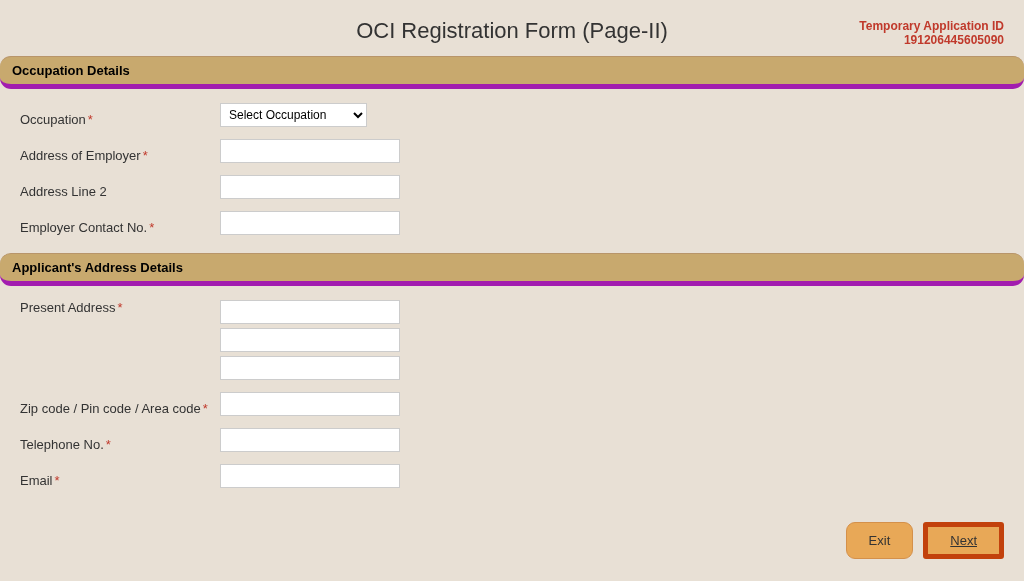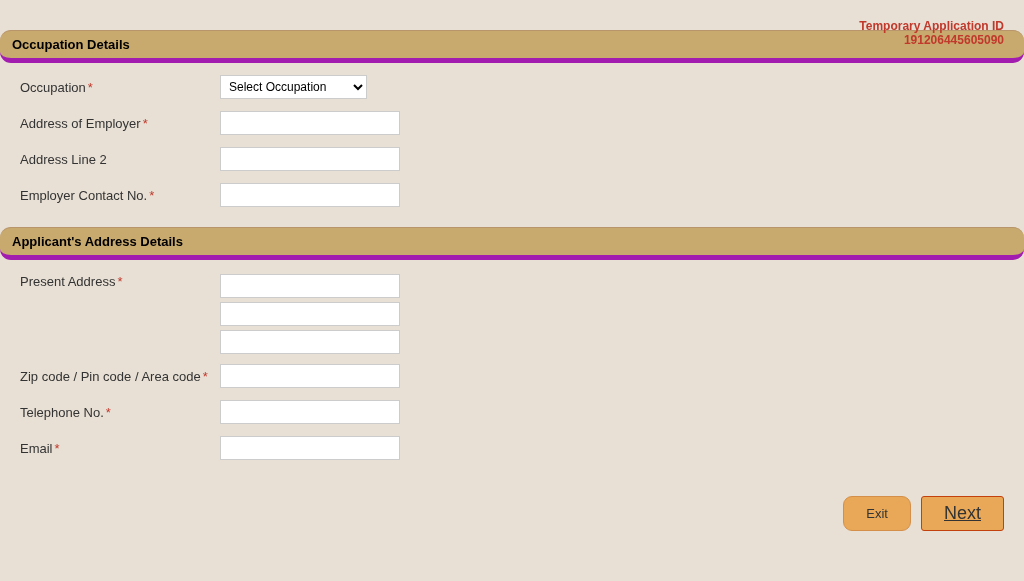--- a/index.html
+++ b/index.html
@@ -67,21 +67,21 @@
       border-bottom: 5px solid #a21caf;
       border-radius: 11px;
     }
 
     .form-section {
       padding: 10px 20px;
     }
 
     .form-row {
       display: flex;
-      align-items: center;
+      align-items: flex-end;
       margin-bottom: 8px;
       min-height: 28px;
     }
 
     .form-label {
       width: 200px;
       min-width: 200px;
       font-size: 13px;
       color: #333;
       padding-right: 10px;
@@ -129,35 +129,36 @@
       border: 1px solid #d4904a;
       color: #333;
       padding: 6px 22px;
       font-size: 13px;
       cursor: pointer;
       border-radius: 9px;
     }
 
     .btn-next {
       background-color: #e8a857;
-      border: 1px solid #c2410c;
+      border: 5px solid #c2410c;
       color: #333;
       padding: 6px 22px;
-      font-size: 18px;
+      font-size: 13px;
       cursor: pointer;
       border-radius: 3px;
       text-decoration: underline;
     }
   </style>
 </head>
 <body>
 
 <div class="page-wrapper">
 
   <div class="header">
+    <h1 class="page-title">OCI Registration Form (Page-II)</h1>
     <div class="temp-app-id">
       <span class="temp-app-id-label">Temporary Application ID</span>
       <span class="temp-app-id-value">191206445605090</span>
     </div>
   </div>
 
   <div class="section-header">
     <span>Occupation Details</span>
   </div>
 

